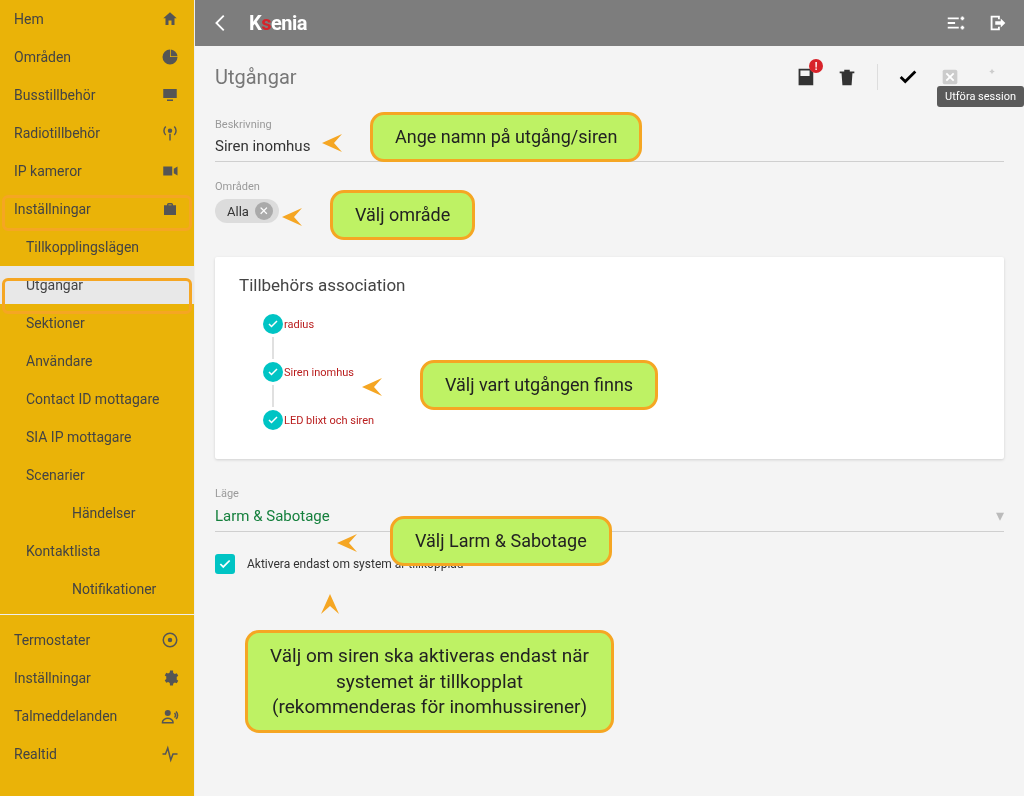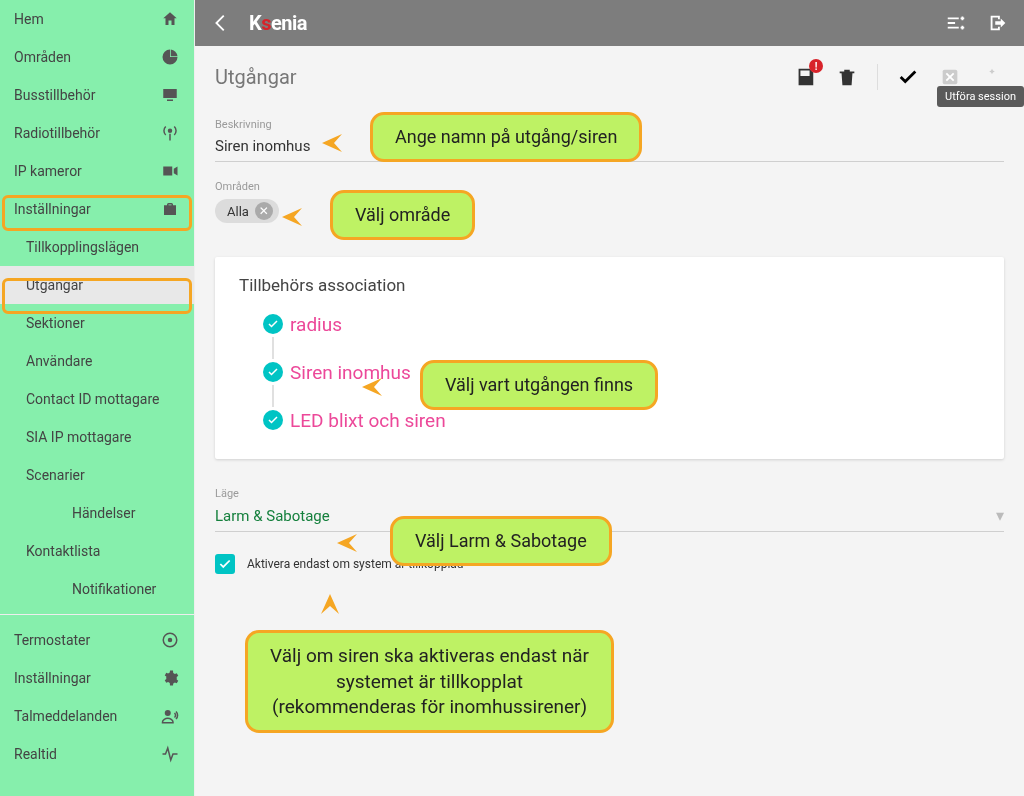--- a/index.html
+++ b/index.html
@@ -1,19 +1,19 @@
 <!DOCTYPE html>
 <html><head>
 <meta charset="utf-8">
 <style>
   * { box-sizing: border-box; margin: 0; padding: 0; font-family: -apple-system, BlinkMacSystemFont, "Segoe UI", Roboto, Arial, sans-serif; }
   html, body { width: 1024px; height: 796px; overflow: hidden; background: #fff; }
   .app { display: flex; width: 100%; height: 100%; }
   
-  .sidebar { width: 195px; height: 100%; background: #86efac; border-right: 1px solid #eee; overflow-y: auto; position: relative; }
+  .sidebar { width: 195px; height: 100%; background: #eab308; border-right: 1px solid #eee; overflow-y: auto; position: relative; }
   .sidebar::-webkit-scrollbar { width: 8px; }
   .sidebar::-webkit-scrollbar-thumb { background: #ccc; border-radius: 4px; }
   .nav-item { display: flex; align-items: center; justify-content: space-between; padding: 0 14px; height: 38px; font-size: 14px; color: #444; cursor: pointer; }
   .nav-item.sub { padding-left: 26px; }
   .nav-item.subsub { padding-left: 40px; margin-left: 32px; }
   .nav-item.selected { background: #e8e8e8; }
   .nav-icon { width: 20px; height: 20px; display: inline-flex; align-items: center; justify-content: center; color: #555; }
   .nav-icon svg { width: 18px; height: 18px; fill: currentColor; }
   .hl-box { position: absolute; border: 3px solid #F5A623; border-radius: 6px; pointer-events: none; }
   .hl-settings { top: 195px; left: 2px; width: 190px; height: 36px; }
@@ -40,21 +40,21 @@
   
   .content { padding: 0 20px 40px 20px; }
   .field { margin-top: 18px; }
   .field-label { font-size: 11px; color: #9a9a9a; margin-bottom: 2px; }
   .text-input { width: 100%; border: none; border-bottom: 1px solid #cfcfcf; background: transparent; font-size: 15px; padding: 4px 0 6px 0; color: #333; outline: none; }
   .chip { display: inline-flex; align-items: center; background: #dcdcdc; border-radius: 14px; padding: 3px 6px 3px 12px; font-size: 13px; color: #333; gap: 6px; }
   .chip .x { width: 18px; height: 18px; border-radius: 50%; background: #aaa; color: #fff; display: inline-flex; align-items: center; justify-content: center; font-size: 12px; cursor: pointer; }
   .card { background: #fff; border-radius: 2px; box-shadow: 0 1px 3px rgba(0,0,0,0.15); padding: 18px 24px 26px 24px; margin-top: 34px; }
   .card-title { font-size: 17px; color: #444; margin-bottom: 16px; }
   .tree { margin-left: 24px; }
-  .tree-row { display: flex; align-items: center; gap: 7px; font-size: 19px; color: #ec4899; height: 26px; }
+  .tree-row { display: flex; align-items: center; gap: 1px; font-size: 11px; color: #b91c1c; height: 26px; }
   .tree-conn { width: 2px; height: 22px; background: #e0e0e0; margin-left: 9px; }
   .check-circ { width: 20px; height: 20px; border-radius: 50%; background: #00c4c4; display: inline-flex; align-items: center; justify-content: center; }
   .check-circ svg { width: 12px; height: 12px; fill: #fff; }
   
   .select-row { display: flex; align-items: center; width: 100%; border-bottom: 1px solid #cfcfcf; padding: 4px 0 6px 0; }
   .select-val { flex: 1; font-size: 15px; color: #15803d; }
   .select-caret { color: #bbb; }
   
   .cb-row { display: flex; align-items: center; gap: 12px; margin-top: 22px; }
   .cb { width: 20px; height: 20px; border-radius: 3px; background: #00c4c4; display: inline-flex; align-items: center; justify-content: center; cursor: pointer; }

